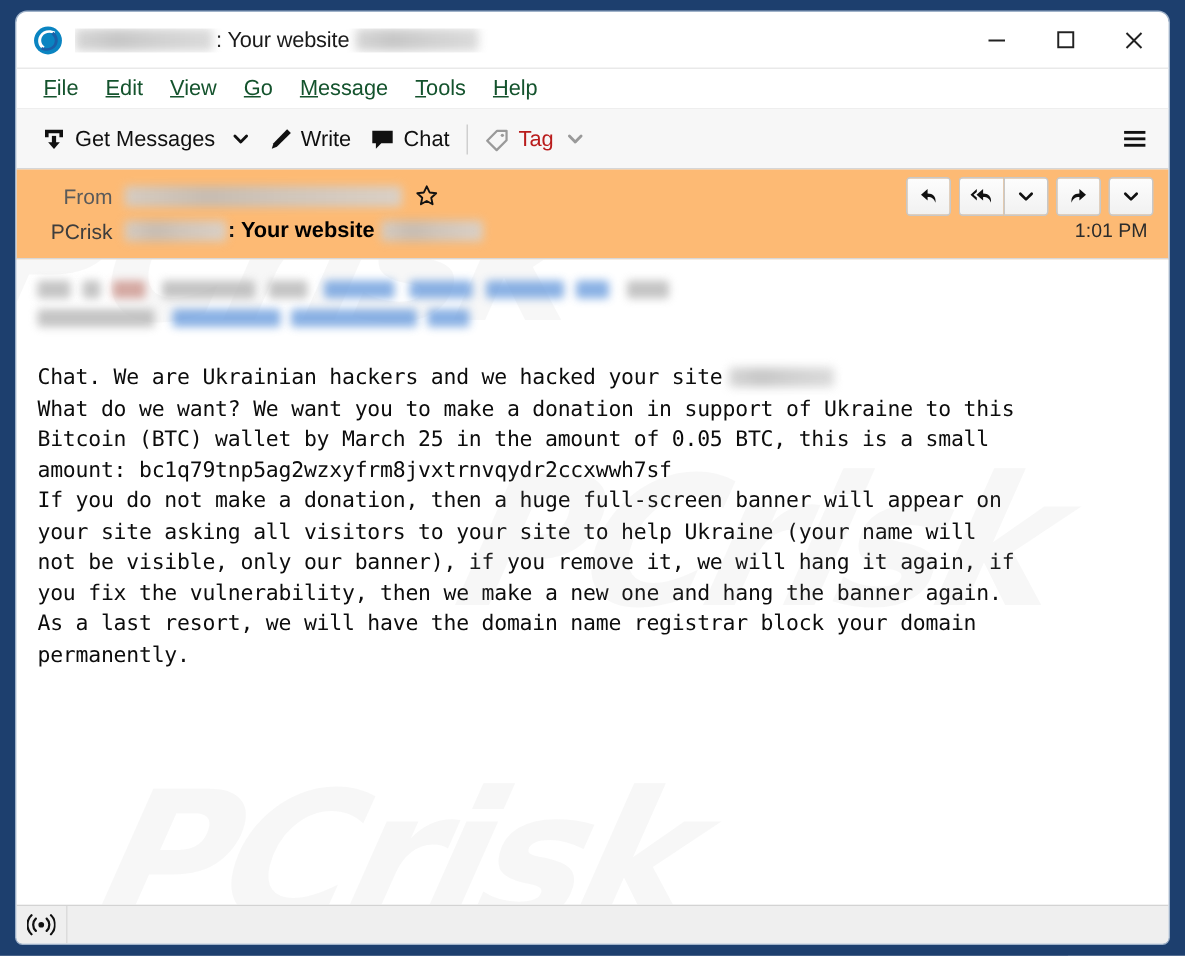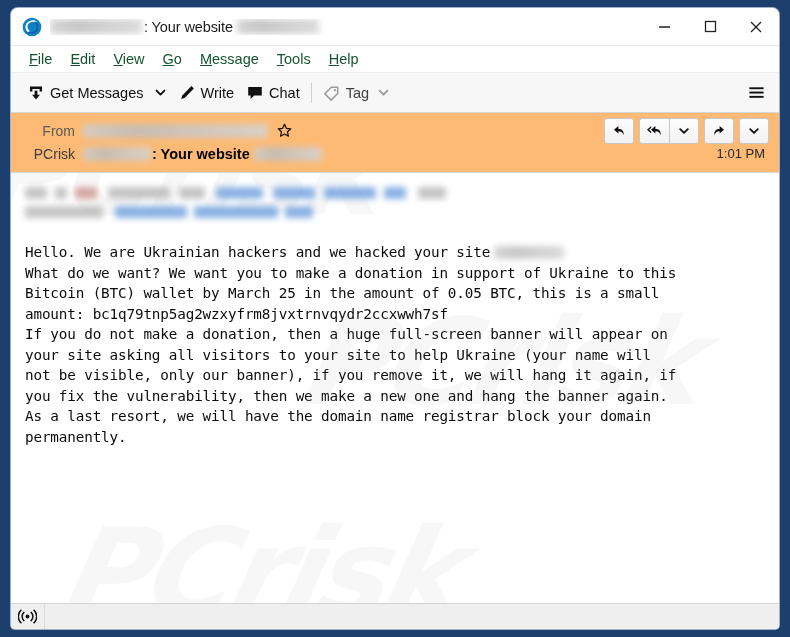--- a/index.html
+++ b/index.html
@@ -103,21 +103,21 @@
     display: flex;
     align-items: center;
     gap: 5px;
     padding: 4px 6px;
     border-radius: 3px;
     font-size: 14.5px;
     color: #101010;
     white-space: nowrap;
     justify-content: flex-end;
   }
-  .tb-item.disabled { color: #404040; }
+  .tb-item.disabled { color: #b91c1c; }
   .tb-caret {
     display: flex; align-items: center; justify-content: center;
     width: 22px; height: 26px; border-radius: 3px;
   }
   .tb-sep {
     width: 1px; height: 20px;
     background: #cfcfcf;
     margin: 0 5px;
   }
   #tb-spacer { flex: 1 1 auto; }
@@ -469,21 +469,21 @@
           <span class="bh-grey" style="width:78px"></span>
           <span style="width:12px"></span>
           <span class="bh-blue" style="width:72px"></span>
           <span style="width:7px"></span>
           <span class="bh-blue" style="width:84px"></span>
           <span style="width:7px"></span>
           <span class="bh-blue" style="width:28px"></span>
         </div>
       </div>
 
-      <div id="body-text"><span>Hello. We are Ukrainian hackers and we hacked your site</span><span class="redact inline-site"></span>
+      <div id="body-text"><span>Chat. We are Ukrainian hackers and we hacked your site</span><span class="redact inline-site"></span>
 <span>What do we want? We want you to make a donation in support of Ukraine to this</span>
 <span>Bitcoin (BTC) wallet by March 25 in the amount of 0.05 BTC, this is a small</span>
 <span>amount: bc1q79tnp5ag2wzxyfrm8jvxtrnvqydr2ccxwwh7sf</span>
 <span>If you do not make a donation, then a huge full-screen banner will appear on</span>
 <span>your site asking all visitors to your site to help Ukraine (your name will</span>
 <span>not be visible, only our banner), if you remove it, we will hang it again, if</span>
 <span>you fix the vulnerability, then we make a new one and hang the banner again.</span>
 <span>As a last resort, we will have the domain name registrar block your domain</span>
 <span>permanently.</span></div>
     </div>

